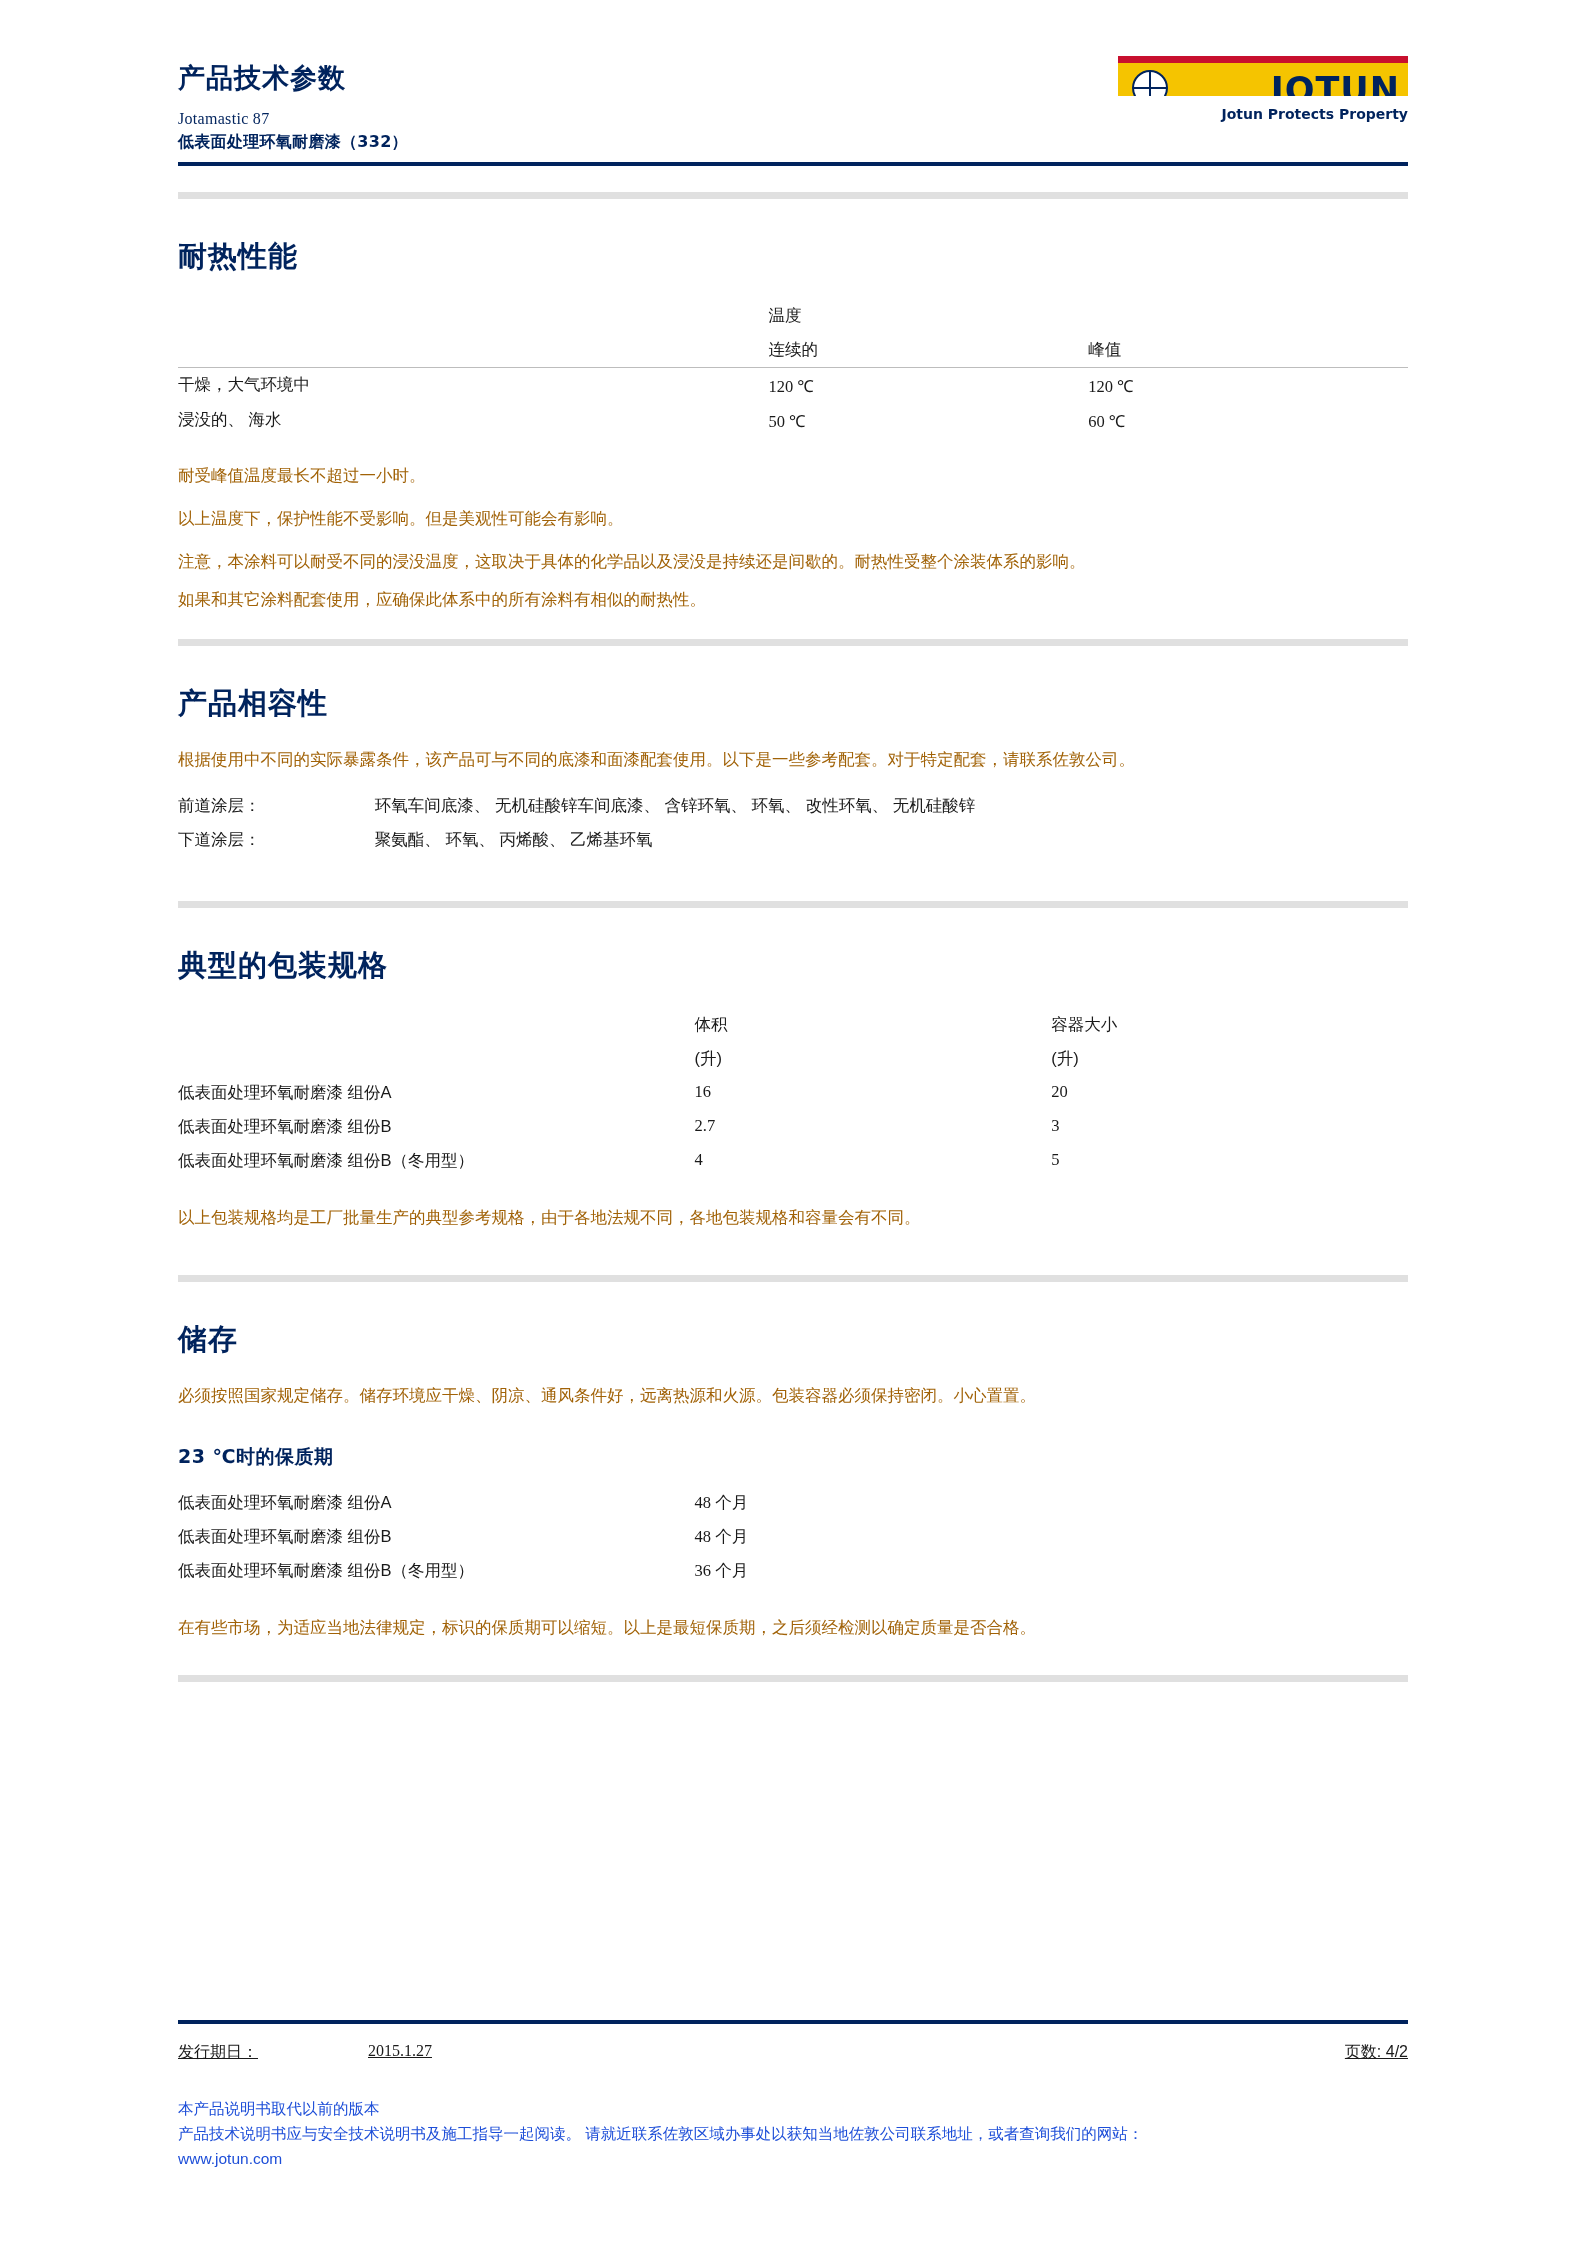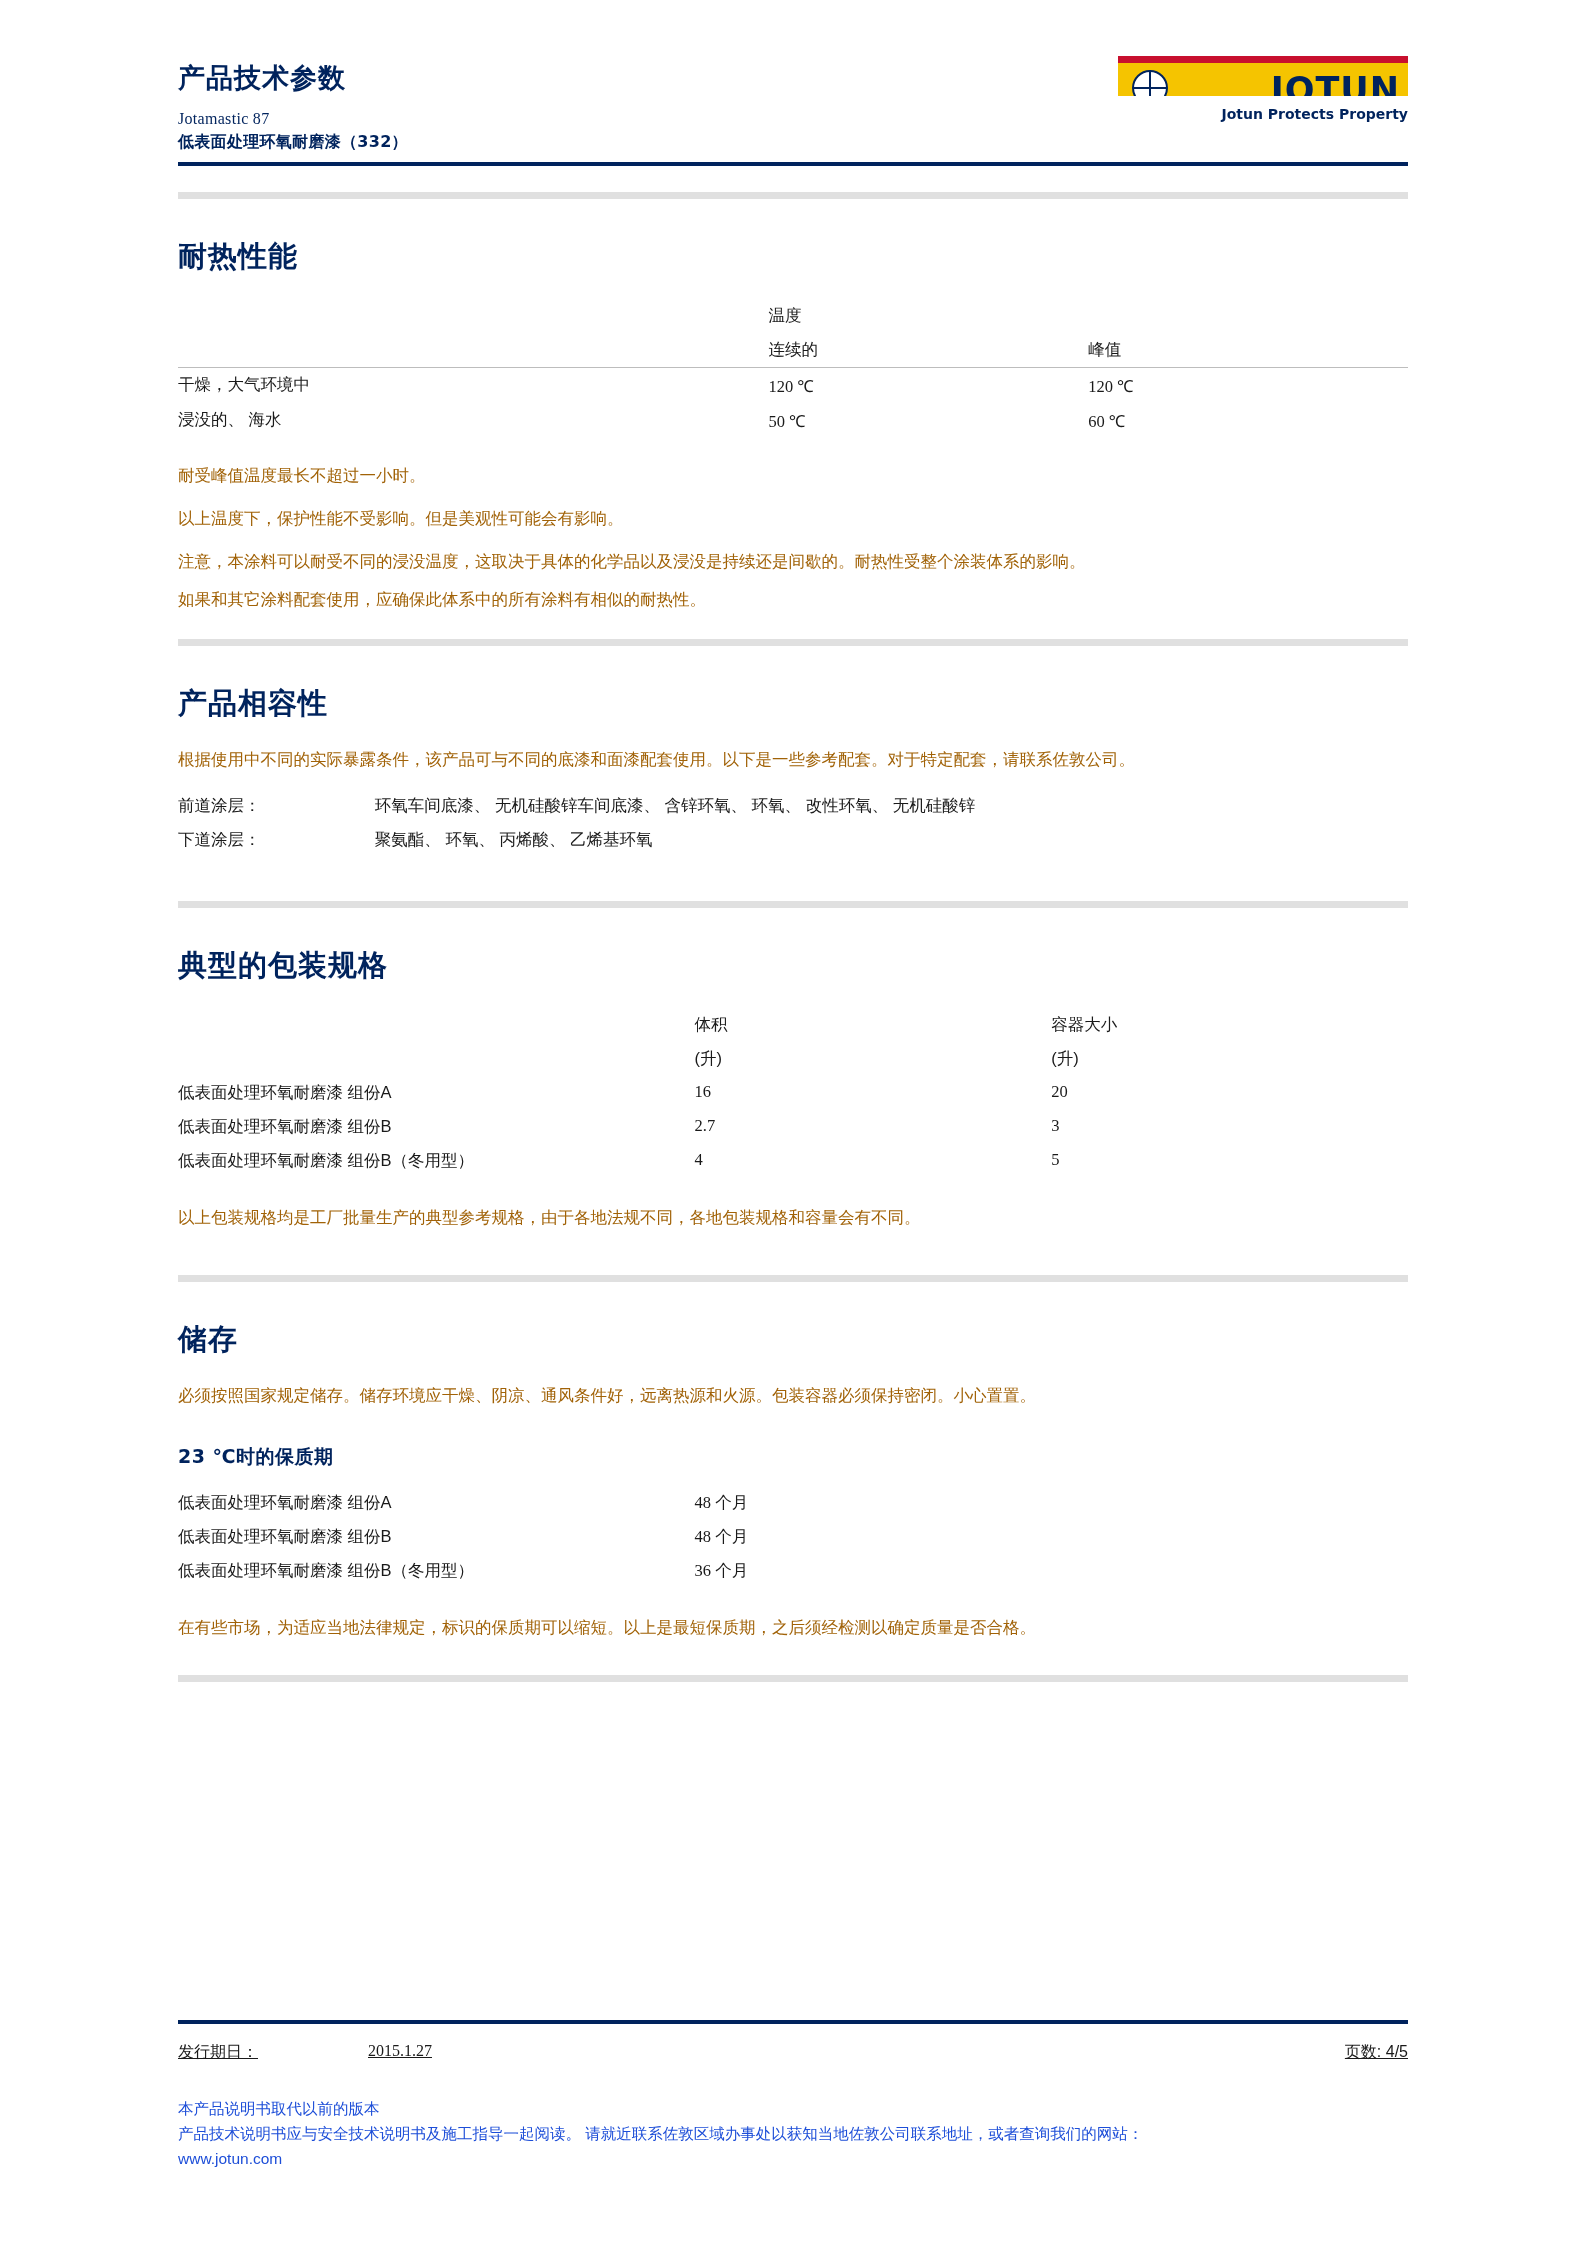--- a/index.html
+++ b/index.html
@@ -360,20 +360,20 @@
 
   </div>
 
   <div class="footer">
     <div class="footer-rule"></div>
     <div class="footer-row">
       <div class="footer-left-inline">
         <span class="footer-date-label">发行期日：</span>
         <span class="mono">2015.1.27</span>
       </div>
-      <div>页数: 4/5</div>
+      <div>页数: 4/2</div>
     </div>
     <div class="footer-note">本产品说明书取代以前的版本</div>
     <div class="footer-note">产品技术说明书应与安全技术说明书及施工指导一起阅读。 请就近联系佐敦区域办事处以获知当地佐敦公司联系地址，或者查询我们的网站：</div>
     <div class="footer-note">www.jotun.com</div>
   </div>
 
 </div>
 
 </body></html>

